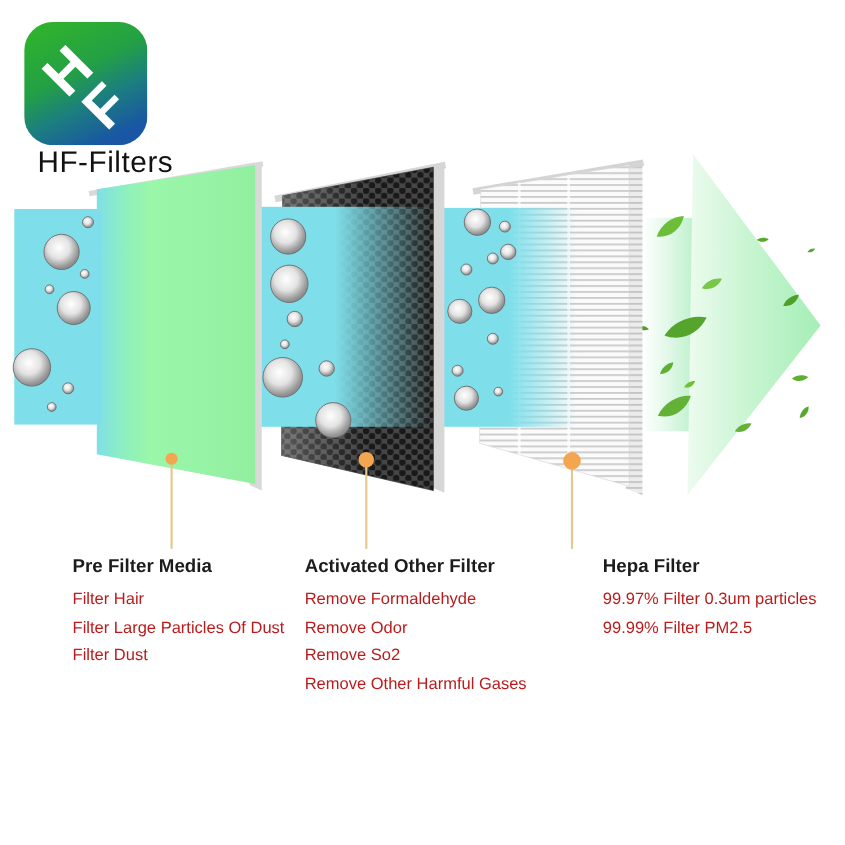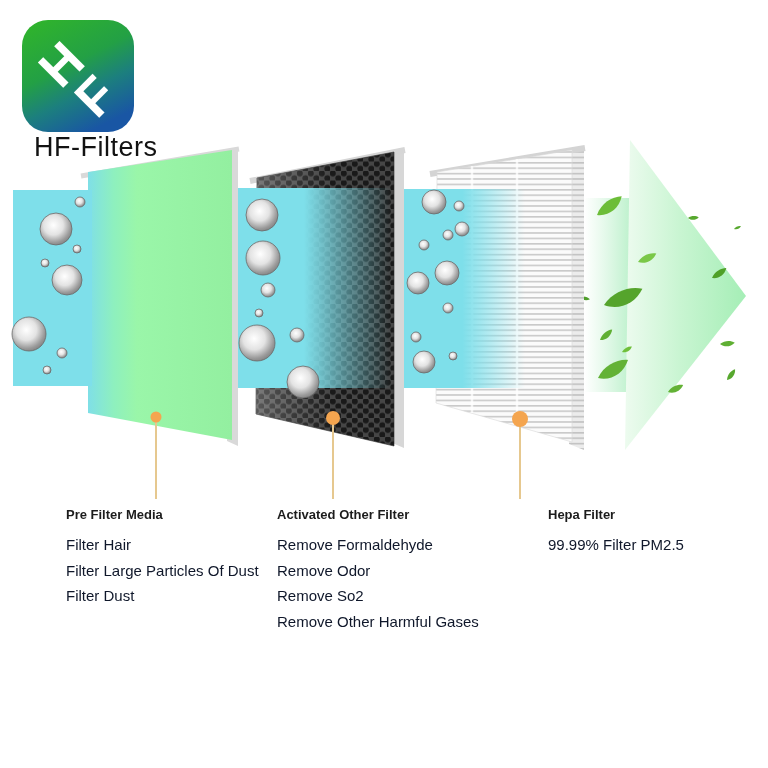--- a/index.html
+++ b/index.html
@@ -12,23 +12,23 @@
   .brand-name{
     position:absolute;left:34px;top:132px;
     font-family:Liberation Sans, sans-serif;font-size:27px;color:#121212;
     letter-spacing:0.5px;white-space:nowrap;
   }
   .label-col{position:absolute;top:506px;white-space:nowrap;}
   .label-col.c1{left:66px;}
   .label-col.c2{left:277px;}
   .label-col.c3{left:508px;margin-left:40px;}
   .label-title{
-    font-size:13px;font-weight:bold;color:#1c1c1c;line-height:18px;margin-bottom:8px;
+    font-size:17px;font-weight:bold;color:#1c1c1c;line-height:18px;margin-bottom:8px;
   }
-  .label-item{font-size:15px;color:#0f172a;line-height:25.5px;}
+  .label-item{font-size:15px;color:#b91c1c;line-height:25.5px;}
 </style>
 </head>
 <body>
 
 <div class="canvas">
 
   <svg class="scene" width="768" height="768" viewBox="0 0 768 768">
     <defs>
       <radialGradient id="bubbleGrad" cx="42%" cy="38%" r="68%">
         <stop offset="0" stop-color="#ffffff"></stop>
@@ -197,16 +197,17 @@
   <div class="label-col c2">
     <div class="label-title">Activated Other Filter</div>
     <div class="label-item">Remove Formaldehyde</div>
     <div class="label-item">Remove Odor</div>
     <div class="label-item">Remove So2</div>
     <div class="label-item">Remove Other Harmful Gases</div>
   </div>
 
   <div class="label-col c3">
     <div class="label-title">Hepa Filter</div>
+    <div class="label-item">99.97% Filter 0.3um particles</div>
     <div class="label-item">99.99% Filter PM2.5</div>
   </div>
 
 </div>
 
 </body></html>

